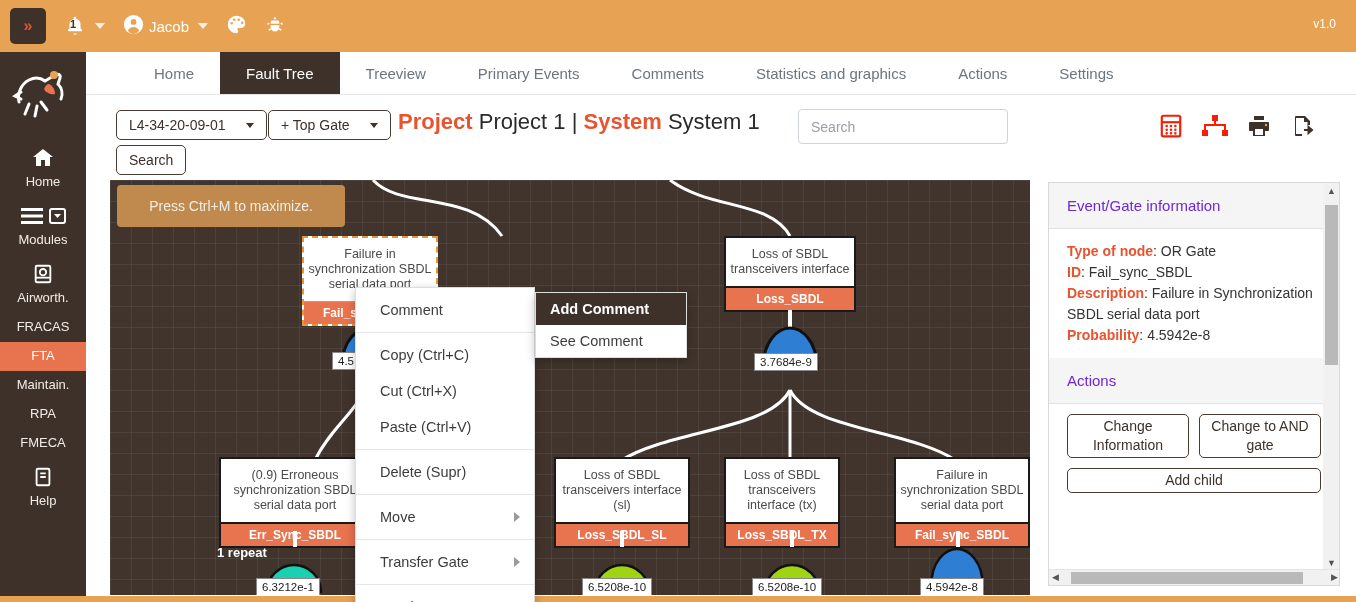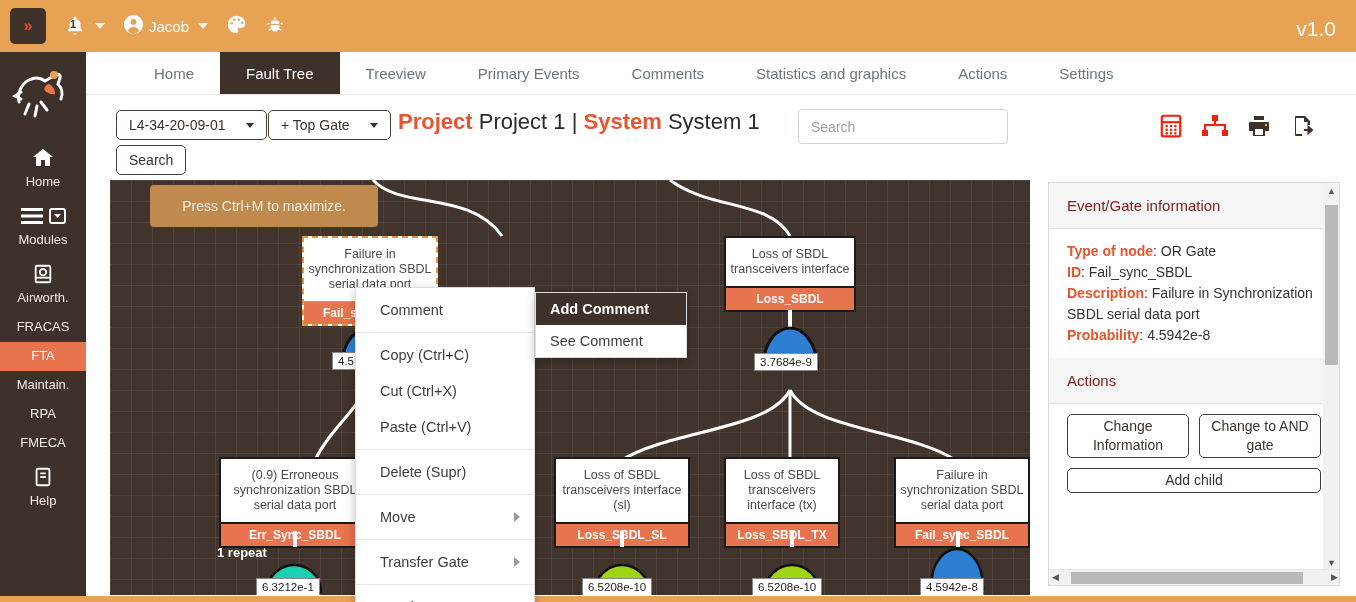--- a/index.html
+++ b/index.html
@@ -29,21 +29,21 @@
     display:flex; align-items:center; gap:5px;
     color:#fff; margin-left:18px; cursor:pointer; font-size:15px;
   }
   .bell-wrap { position:relative; width:22px; height:24px; }
   .badge-num {
     position:absolute; left:6px; top:4px; font-size:11px;
     color:#3d312a; font-weight:bold;
   }
   .caret { width:0;height:0;border-left:5px solid transparent;border-right:5px solid transparent;border-top:6px solid #fff; opacity:.85; margin-left:4px;}
   #version {
-    position:absolute; right:20px; top:17px; color:#fff; font-size:21px;
+    position:absolute; right:20px; top:17px; color:#fff; font-size:12px;
   }
 
   
   #sidebar {
     position:absolute; left:0; top:52px; width:86px; height:550px;
     background:#3d312a; color:#efe8e2;
     display:flex; flex-direction:column; align-items:center;
     overflow:hidden;
   }
   #logo { margin-top:10px; margin-bottom:16px; }
@@ -107,21 +107,21 @@
     background-image:
       linear-gradient(to right, rgba(255,255,255,.07) 1px, transparent 1px),
       linear-gradient(to bottom, rgba(255,255,255,.07) 1px, transparent 1px);
     background-size:21px 21px;
     overflow:hidden;
   }
   #toast {
     position:absolute; left:7px; top:5px; width:228px; height:42px;
     background:#c08a4e; border-radius:4px;
     display:flex; align-items:center; justify-content:center;
-    color:#f3ece4; font-size:14px;margin-left:33px;
+    color:#f3ece4; font-size:14px;
   }
 
   
   .node { position:absolute; border:2px solid #1a1a1a; background:#fff; }
   .node.sel { border:2px dashed #e8953f; }
   .node-title {
     font-size:12.5px; color:#4a4a4a; text-align:center;
     padding:9px 4px; line-height:15px;
   }
   .node-id {
@@ -160,21 +160,21 @@
   .sub-item { padding:8px 14px; font-size:14.5px; color:#3c3c3c; cursor:pointer; }
   .sub-item.hl { background:#3d312a; color:#fff; font-weight:bold; }
 
   
   #rightpanel {
     position:absolute; left:1048px; top:182px; width:292px; height:404px;
     background:#fff; border:1px solid #d9d9d9; overflow:hidden;
   }
   .panel-head {
     background:#f5f5f5; border-bottom:1px solid #e2e2e2;
-    padding:14px 18px; font-size:15px; color:#7f1d1d;
+    padding:14px 18px; font-size:15px; color:#6d28d9;
   }
   .panel-body { padding:12px 18px; font-size:14px; line-height:21px; color:#333; }
   .panel-body b { color:#e8542f; }
   .actions-row { display:flex; gap:10px; padding:10px 18px 0 18px; }
   .act-btn {
     flex:1; border:1px solid #4a3b32; background:#fff; border-radius:5px;
     text-align:center; padding:2px 4px; font-size:14px; color:#3d312a;
     line-height:19px; cursor:pointer;
   }
   .act-wide { margin:10px 18px 0 18px; }

